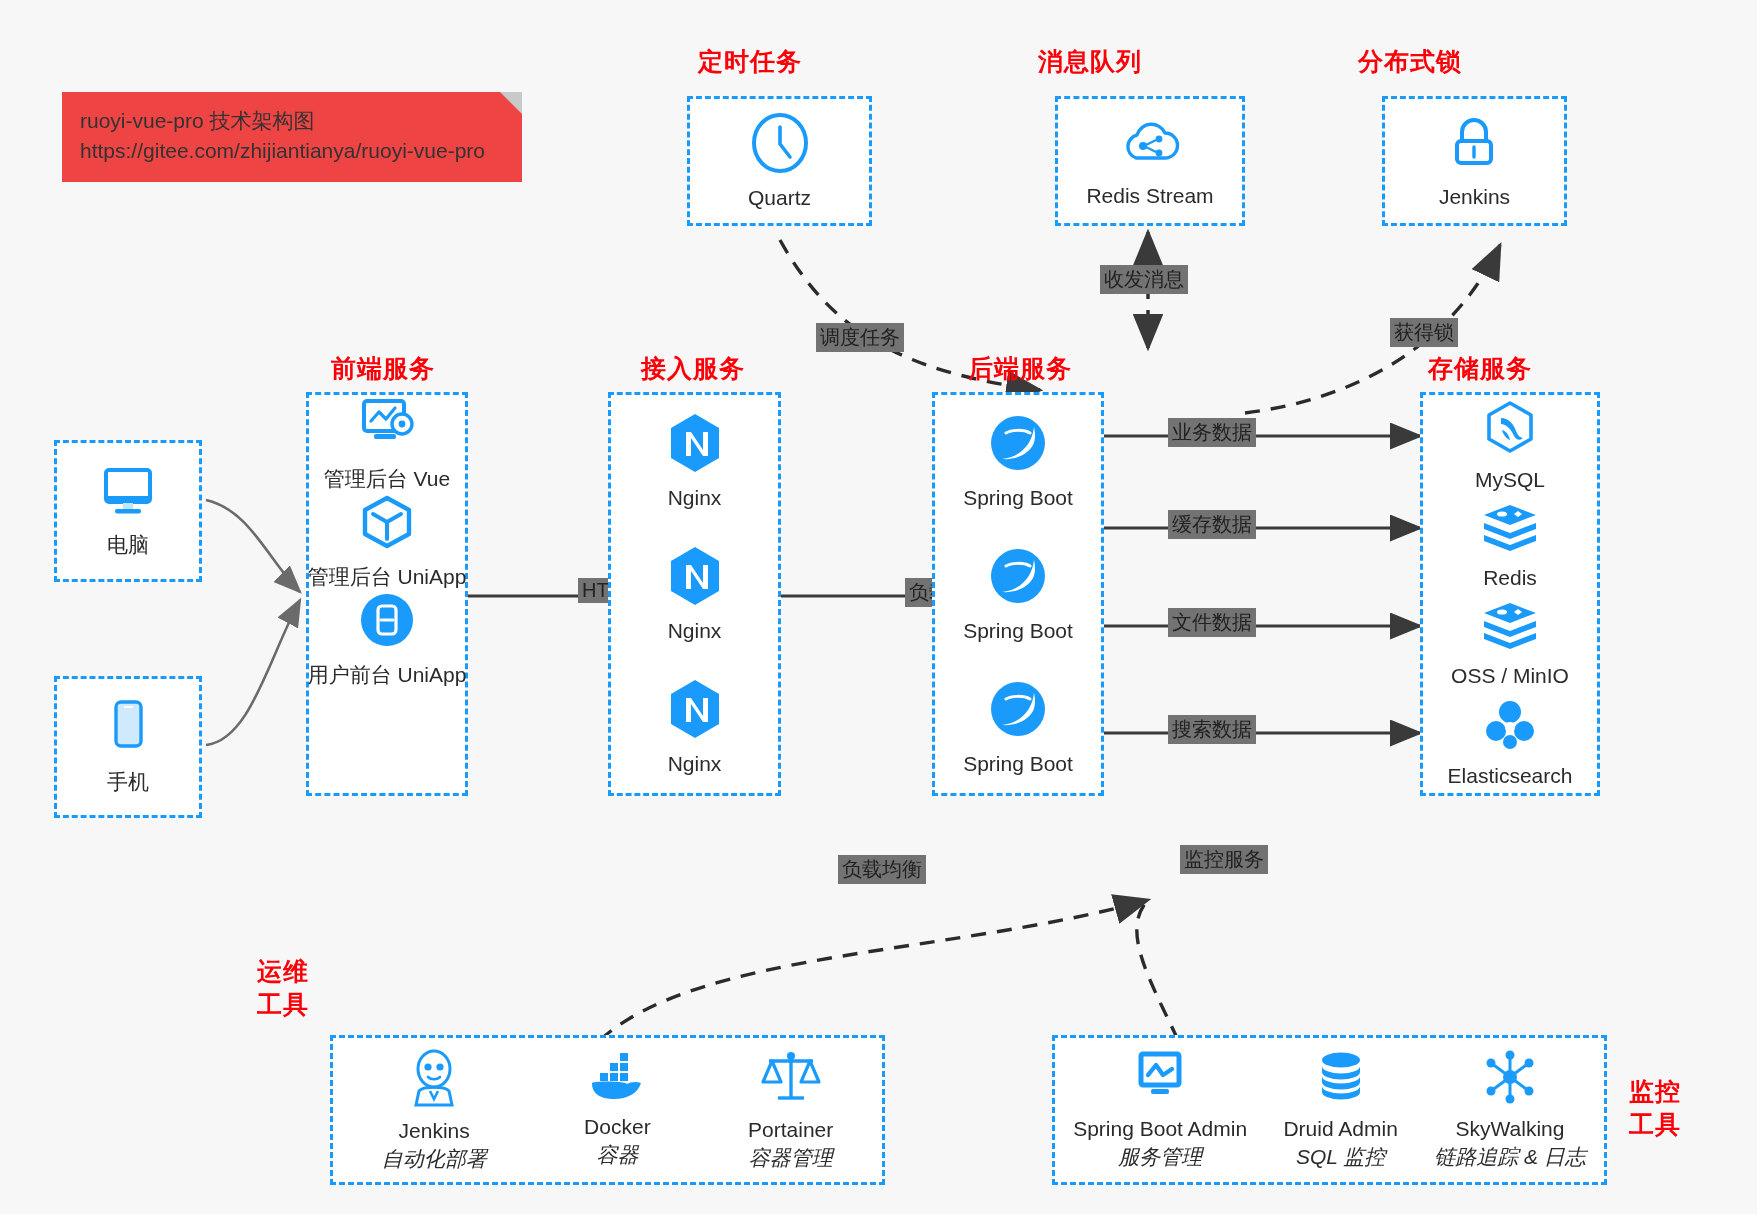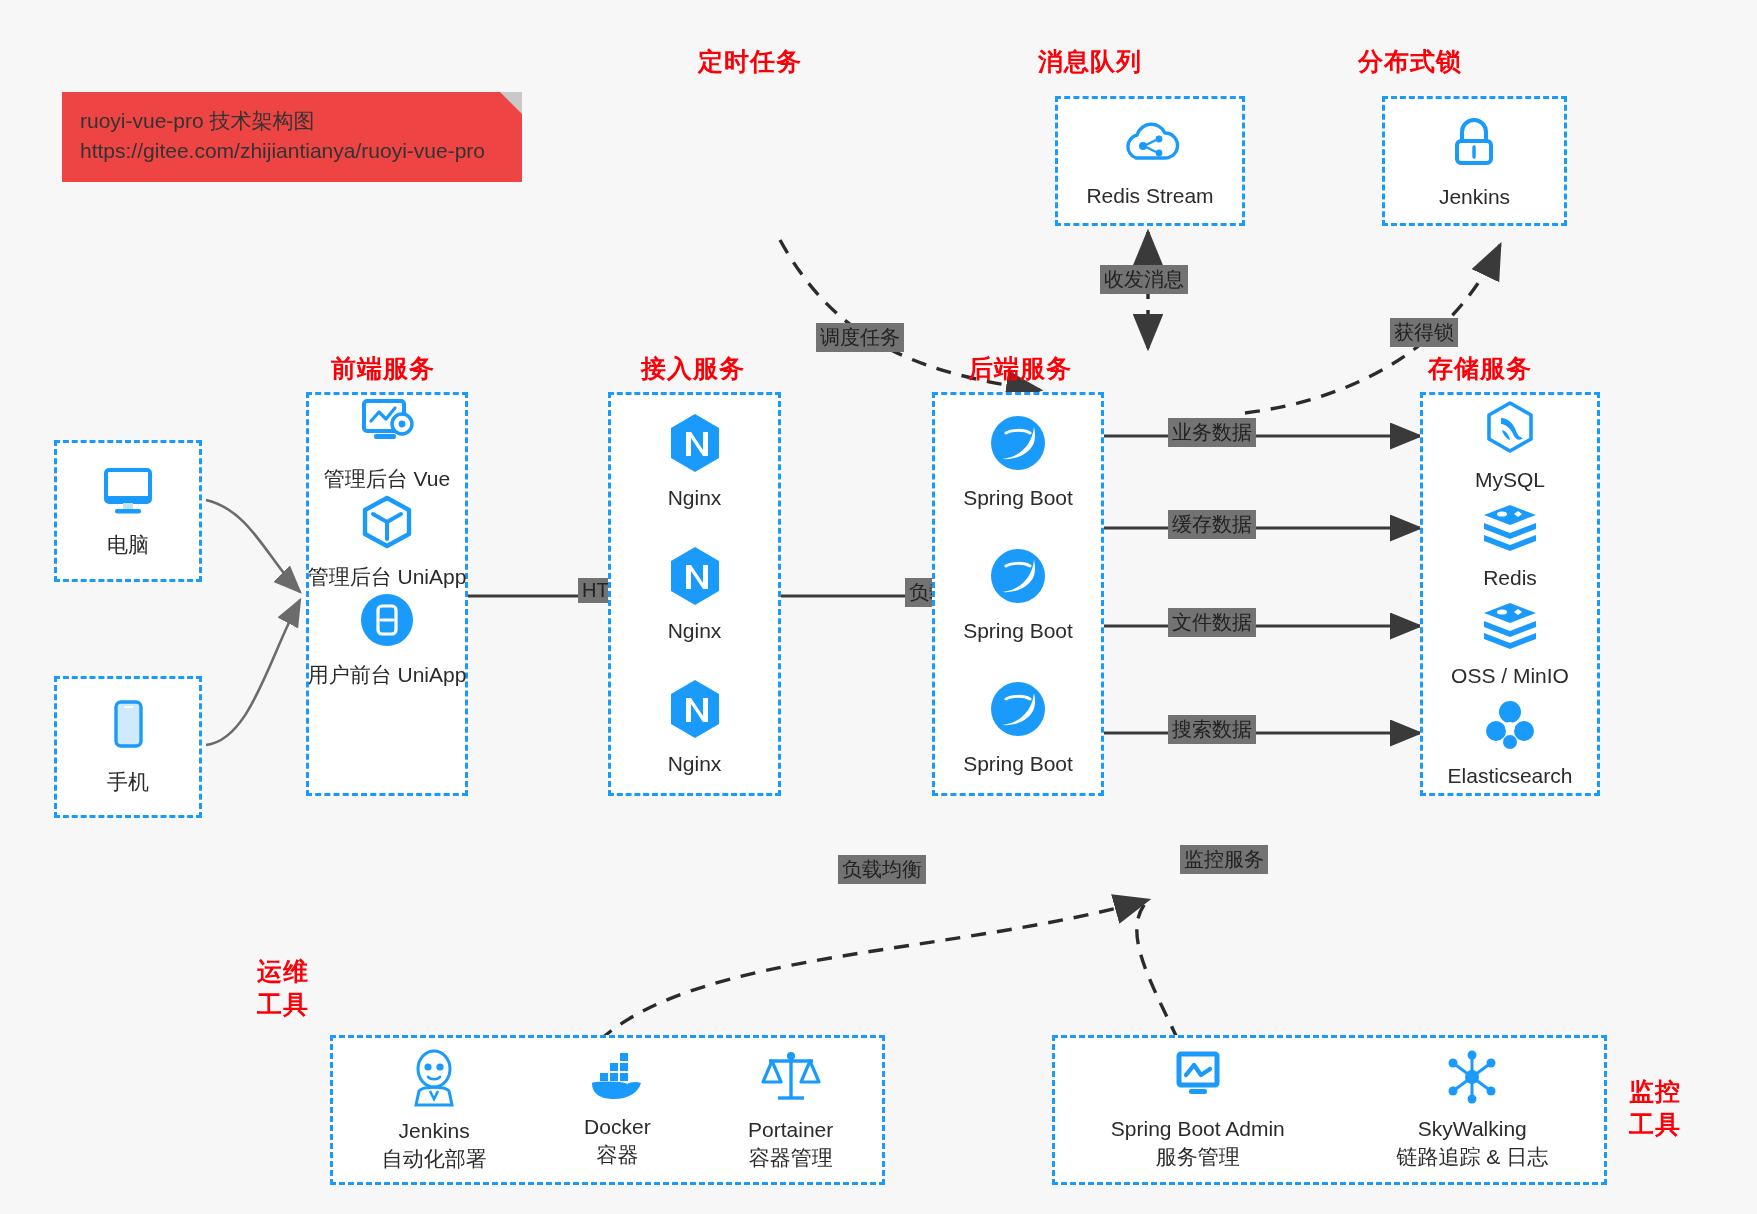--- a/index.html
+++ b/index.html
@@ -21,21 +21,21 @@
     align-items: center; justify-content: space-around;
   }
   .grouptitle {
     position: absolute;
     color: #fb0007; font-weight: bold; font-size: 25px;
     white-space: nowrap; text-align: center;
     letter-spacing: 1px;
   }
   .node { display: flex; flex-direction: column; align-items: center; }
   .node .lbl { font-size: 21px; color: #2b2b2b; margin-top: 8px; white-space: nowrap; }
-  .node .lbl2 { font-size: 21px; color: #2b2b2b; margin-top: 2px; white-space: nowrap; }
+  .node .lbl2 { font-size: 21px; color: #2b2b2b; margin-top: 2px; white-space: nowrap; font-style: italic; }
   .ico { display: block; }
 
   .note {
     position: absolute;
     background: #ef4444;
     padding: 14px 18px 16px 18px;
     font-size: 21px; color: #333; line-height: 1.42;
     white-space: nowrap;
   }
   .note .fold {
@@ -97,20 +97,31 @@
     <path d="M600,1040 C700,950 950,955 1148,900" fill="none" stroke="#2b2b2b" stroke-width="3.4" stroke-dasharray="15 11" marker-end="url(#ahs)"></path>
   </svg>
 
   <div class="note" style="left:62px; top:92px; width:460px;">
     <div class="fold"></div>
     <div>ruoyi-vue-pro 技术架构图</div>
     <div>https://gitee.com/zhijiantianya/ruoyi-vue-pro</div>
   </div>
 
   <div class="grouptitle" style="left:660px; top:45px; width:180px;">定时任务</div>
+  <div class="box" style="left:687px; top:96px; width:185px; height:130px; justify-content:center;">
+    <div class="node">
+      <span class="ico">
+        <svg width="62" height="62" viewBox="0 0 62 62">
+          <ellipse cx="31" cy="31" rx="26" ry="28" fill="none" stroke="#1a9bfc" stroke-width="4"></ellipse>
+          <path d="M31,15 L31,32 L41,45" fill="none" stroke="#1a9bfc" stroke-width="3.6" stroke-linecap="round"></path>
+        </svg>
+      </span>
+      <span class="lbl">Quartz</span>
+    </div>
+  </div>
 
   <div class="grouptitle" style="left:1000px; top:45px; width:180px;">消息队列</div>
   <div class="box" style="left:1055px; top:96px; width:190px; height:130px; justify-content:center;">
     <div class="node">
       <span class="ico">
         <svg width="62" height="58" viewBox="0 0 62 58">
           <path d="M17,44 a12,12 0 0 1 1,-23 a15,15 0 0 1 28,-2 a11,11 0 0 1 0,25 z" fill="none" stroke="#1a9bfc" stroke-width="3.4" stroke-linejoin="round"></path>
           <circle cx="24" cy="32" r="4" fill="#1a9bfc"></circle>
           <circle cx="40" cy="25" r="3.4" fill="#1a9bfc"></circle>
           <circle cx="40" cy="39" r="3.4" fill="#1a9bfc"></circle>
@@ -383,20 +394,32 @@
     <div class="node">
       <span class="ico">
         <svg width="60" height="56" viewBox="0 0 60 56">
           <rect x="11" y="5" width="38" height="31" rx="2" fill="none" stroke="#1a9bfc" stroke-width="5"></rect>
           <path d="M18,26 L26,16 L33,26 L42,20" fill="none" stroke="#1a9bfc" stroke-width="4.4" stroke-linecap="round" stroke-linejoin="round"></path>
           <rect x="21" y="40" width="18" height="5" rx="2" fill="#1a9bfc"></rect>
         </svg>
       </span>
       <span class="lbl">Spring Boot Admin</span>
       <span class="lbl2">服务管理</span>
+    </div>
+    <div class="node">
+      <span class="ico">
+        <svg width="56" height="56" viewBox="0 0 56 56">
+          <ellipse cx="28" cy="11" rx="19" ry="7.5" fill="#1a9bfc"></ellipse>
+          <path d="M9,17 L9,23 a19,7.5 0 0 0 38,0 L47,17 a19,7.5 0 0 1 -38,0 Z" fill="#1a9bfc"></path>
+          <path d="M9,27 L9,33 a19,7.5 0 0 0 38,0 L47,27 a19,7.5 0 0 1 -38,0 Z" fill="#1a9bfc"></path>
+          <path d="M9,37 L9,43 a19,7.5 0 0 0 38,0 L47,37 a19,7.5 0 0 1 -38,0 Z" fill="#1a9bfc"></path>
+        </svg>
+      </span>
+      <span class="lbl">Druid Admin</span>
+      <span class="lbl2">SQL 监控</span>
     </div>
     <div class="node">
       <span class="ico">
         <svg width="58" height="56" viewBox="0 0 58 56">
           <line x1="29" y1="28" x2="10" y2="14" stroke="#1a9bfc" stroke-width="3"></line>
           <line x1="29" y1="28" x2="48" y2="14" stroke="#1a9bfc" stroke-width="3"></line>
           <line x1="29" y1="28" x2="10" y2="42" stroke="#1a9bfc" stroke-width="3"></line>
           <line x1="29" y1="28" x2="48" y2="42" stroke="#1a9bfc" stroke-width="3"></line>
           <line x1="29" y1="28" x2="29" y2="6" stroke="#1a9bfc" stroke-width="3"></line>
           <line x1="29" y1="28" x2="29" y2="50" stroke="#1a9bfc" stroke-width="3"></line>

